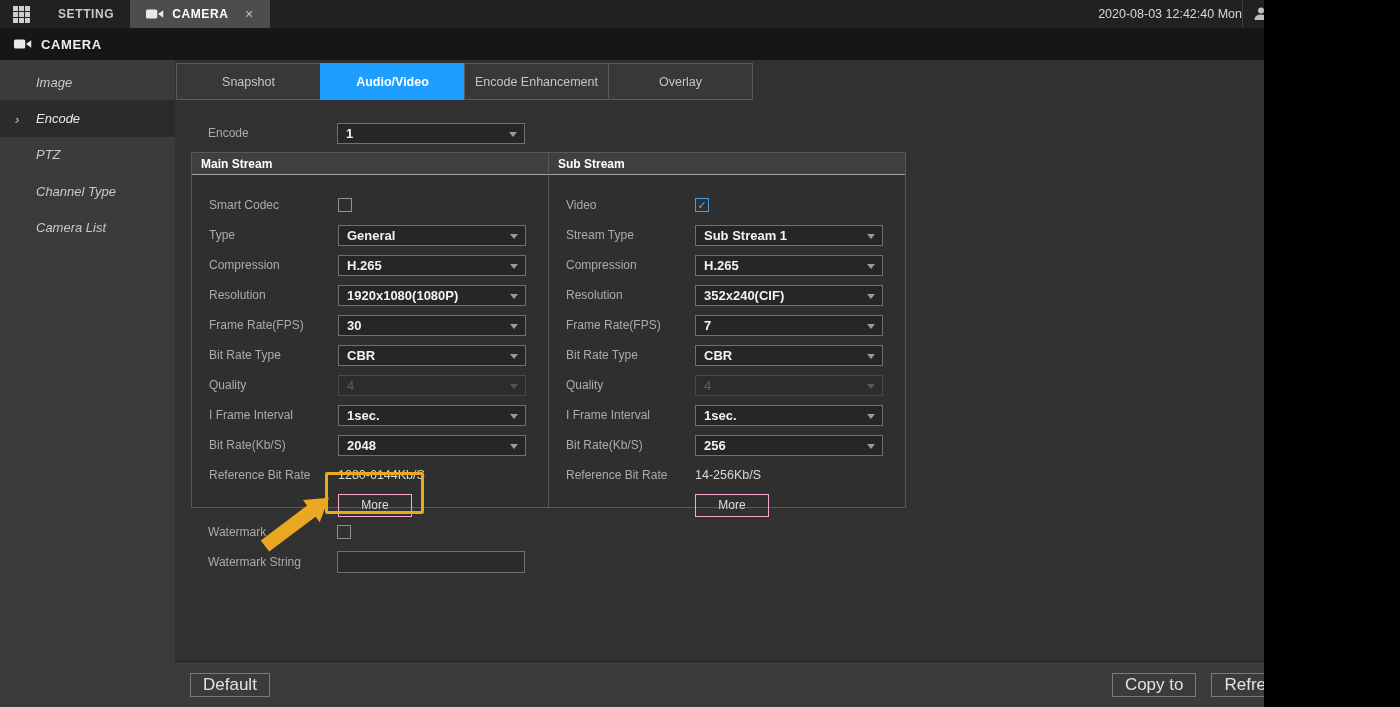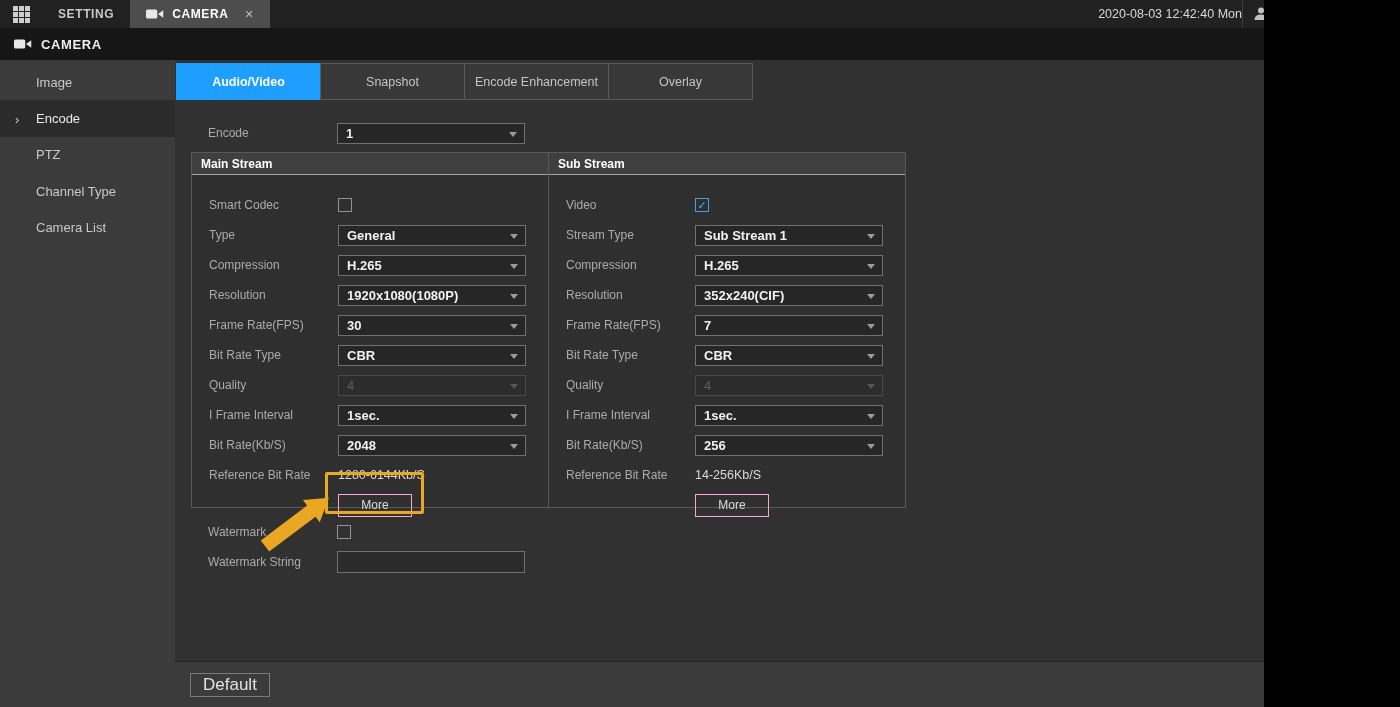--- a/index.html
+++ b/index.html
@@ -23,21 +23,21 @@
   .caret-sm { width:0; height:0; border-left:4px solid transparent; border-right:4px solid transparent; border-top:5px solid #b5b5b5; }
 
   
   .titlebar { position:absolute; left:0; top:28px; width:1400px; height:32px; background:#161616; display:flex; align-items:center; padding:0 14px; gap:9px; }
   .win-title { font-size:13px; font-weight:bold; letter-spacing:.6px; color:#efefef; }
   .win-ctrls { margin-left:auto; display:flex; align-items:center; gap:16px; padding-right:4px; }
   .win-ctrls span { color:#d5d5d5; font-size:14px; line-height:14px; cursor:default; }
 
   
   .sidebar { position:absolute; left:0; top:60px; width:175px; height:647px; background:#3b3b3b; padding-top:4px; }
-  .side-item { position:relative; height:36.4px; display:flex; align-items:center; padding-left:36px; font-size:13px; color:#c9c9c9; cursor:default; }
+  .side-item { position:relative; height:36.4px; display:flex; align-items:center; padding-left:36px; font-size:13px; color:#c9c9c9; cursor:default;font-style:italic; }
   .side-item.active { background:#2b2b2b; color:#eaeaea; }
   .side-item .side-arrow { position:absolute; left:15px; top:50%; transform:translateY(-50%); font-size:13px; color:#d0d0d0; }
 
   
   .main { position:absolute; left:175px; top:60px; width:1225px; height:647px; background:#313131; }
 
   .tabstrip { position:absolute; left:1px; top:3px; display:flex; }
   .tab { width:145px; height:37px; border:1px solid #5a5a5a; margin-right:-1px; background:#383838; color:#c5c5c5; font-size:12.5px; display:flex; align-items:center; justify-content:center; cursor:default; }
   .tab.active { background:#1e9fff; border-color:#1e9fff; color:#fff; font-weight:bold; }
 
@@ -174,22 +174,22 @@
           <span>Channel Type</span>
         </div>
         <div class="side-item">
           <span>Camera List</span>
         </div>
       </div>
   </div>
 
   <div class="main">
     <div class="tabstrip" id="tab-strip">
+        <div class="tab">Snapshot</div>
         <div class="tab active">Audio/Video</div>
-        <div class="tab">Snapshot</div>
         <div class="tab">Encode Enhancement</div>
         <div class="tab">Overlay</div>
       </div>
 
     <div class="channel-row">
       <div class="row">
         <span class="lbl">Encode</span>
         <div class="select">
           <span class="val">1</span>
           <span class="caret"></span>
@@ -354,20 +354,25 @@
         <div class="row">
           <span class="lbl">Watermark String</span>
           <div class="text-input"></div>
         </div>
       </div>
 
     <div class="footer">
       <div class="fgroup" id="footer-left">
           <button class="fbtn">Default</button>
         </div>
+      <div class="fgroup" id="footer-right">
+          <button class="fbtn">Copy to</button>
+          <button class="fbtn">Refresh</button>
+          <button class="fbtn primary">OK</button>
+        </div>
     </div>
   </div>
 
   <div class="hl-box" style="left:325px; top:472px;"></div>
   <svg class="arrow-svg" style="left:253px; top:478px;" width="90" height="80" viewBox="0 0 90 80">
     <g transform="translate(12,68) rotate(-37)">
       <path d="M0,-7 L58,-7 L58,-14 L80,0 L58,14 L58,7 L0,7 Z" fill="#eaa721"></path>
     </g>
   </svg>
 

